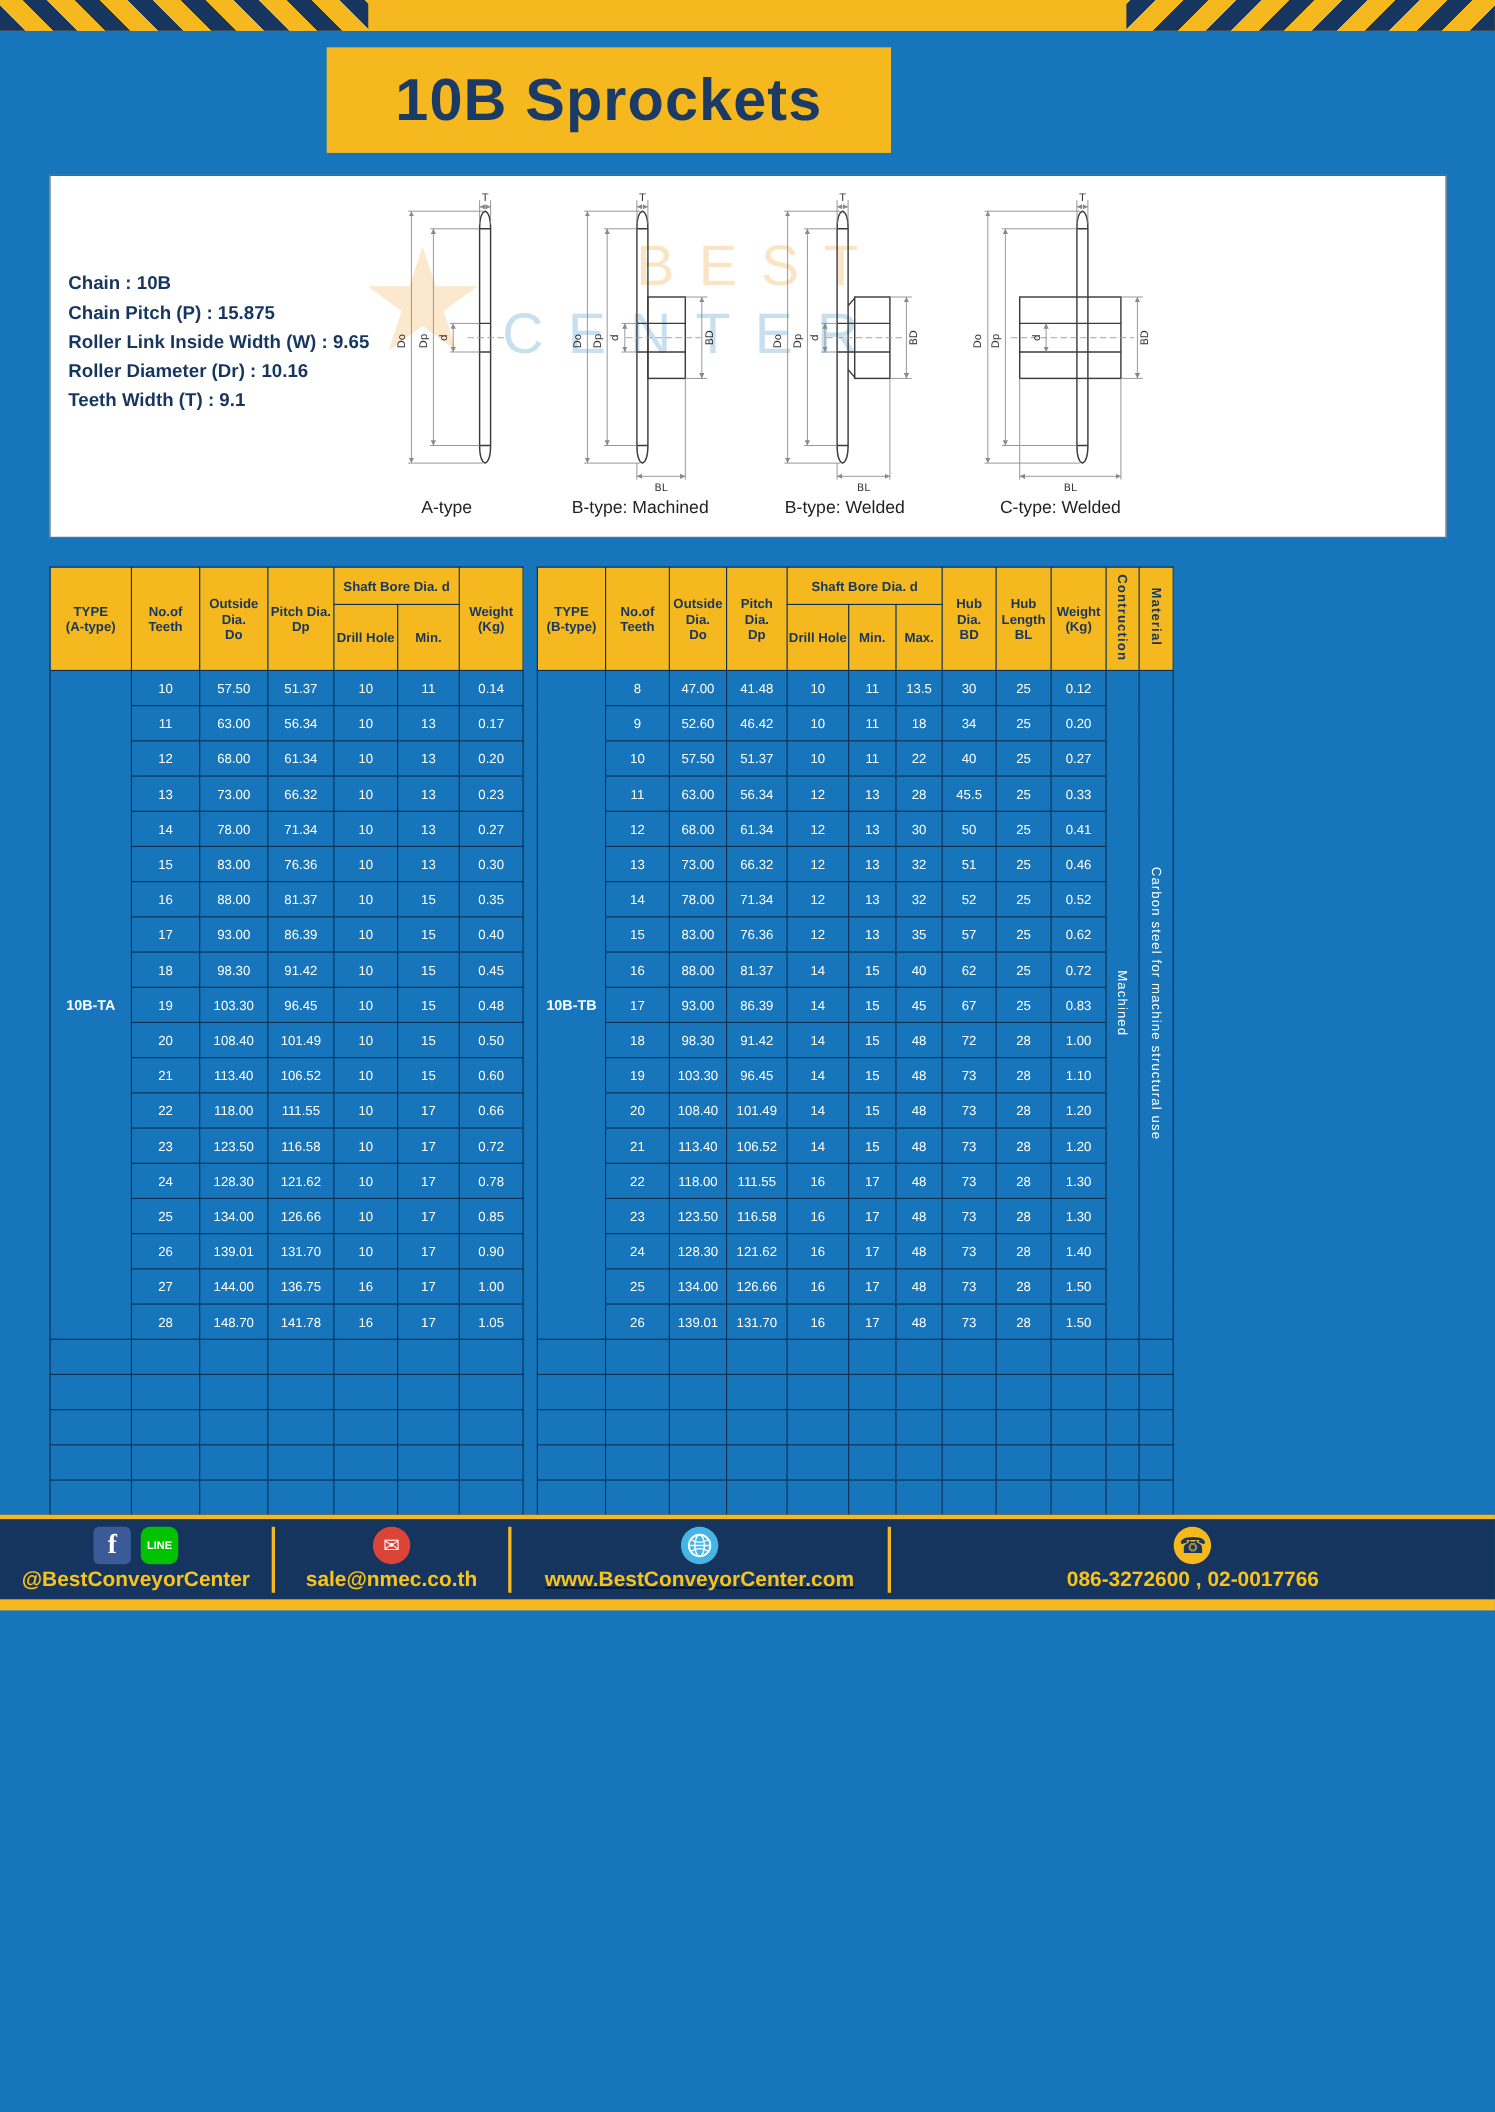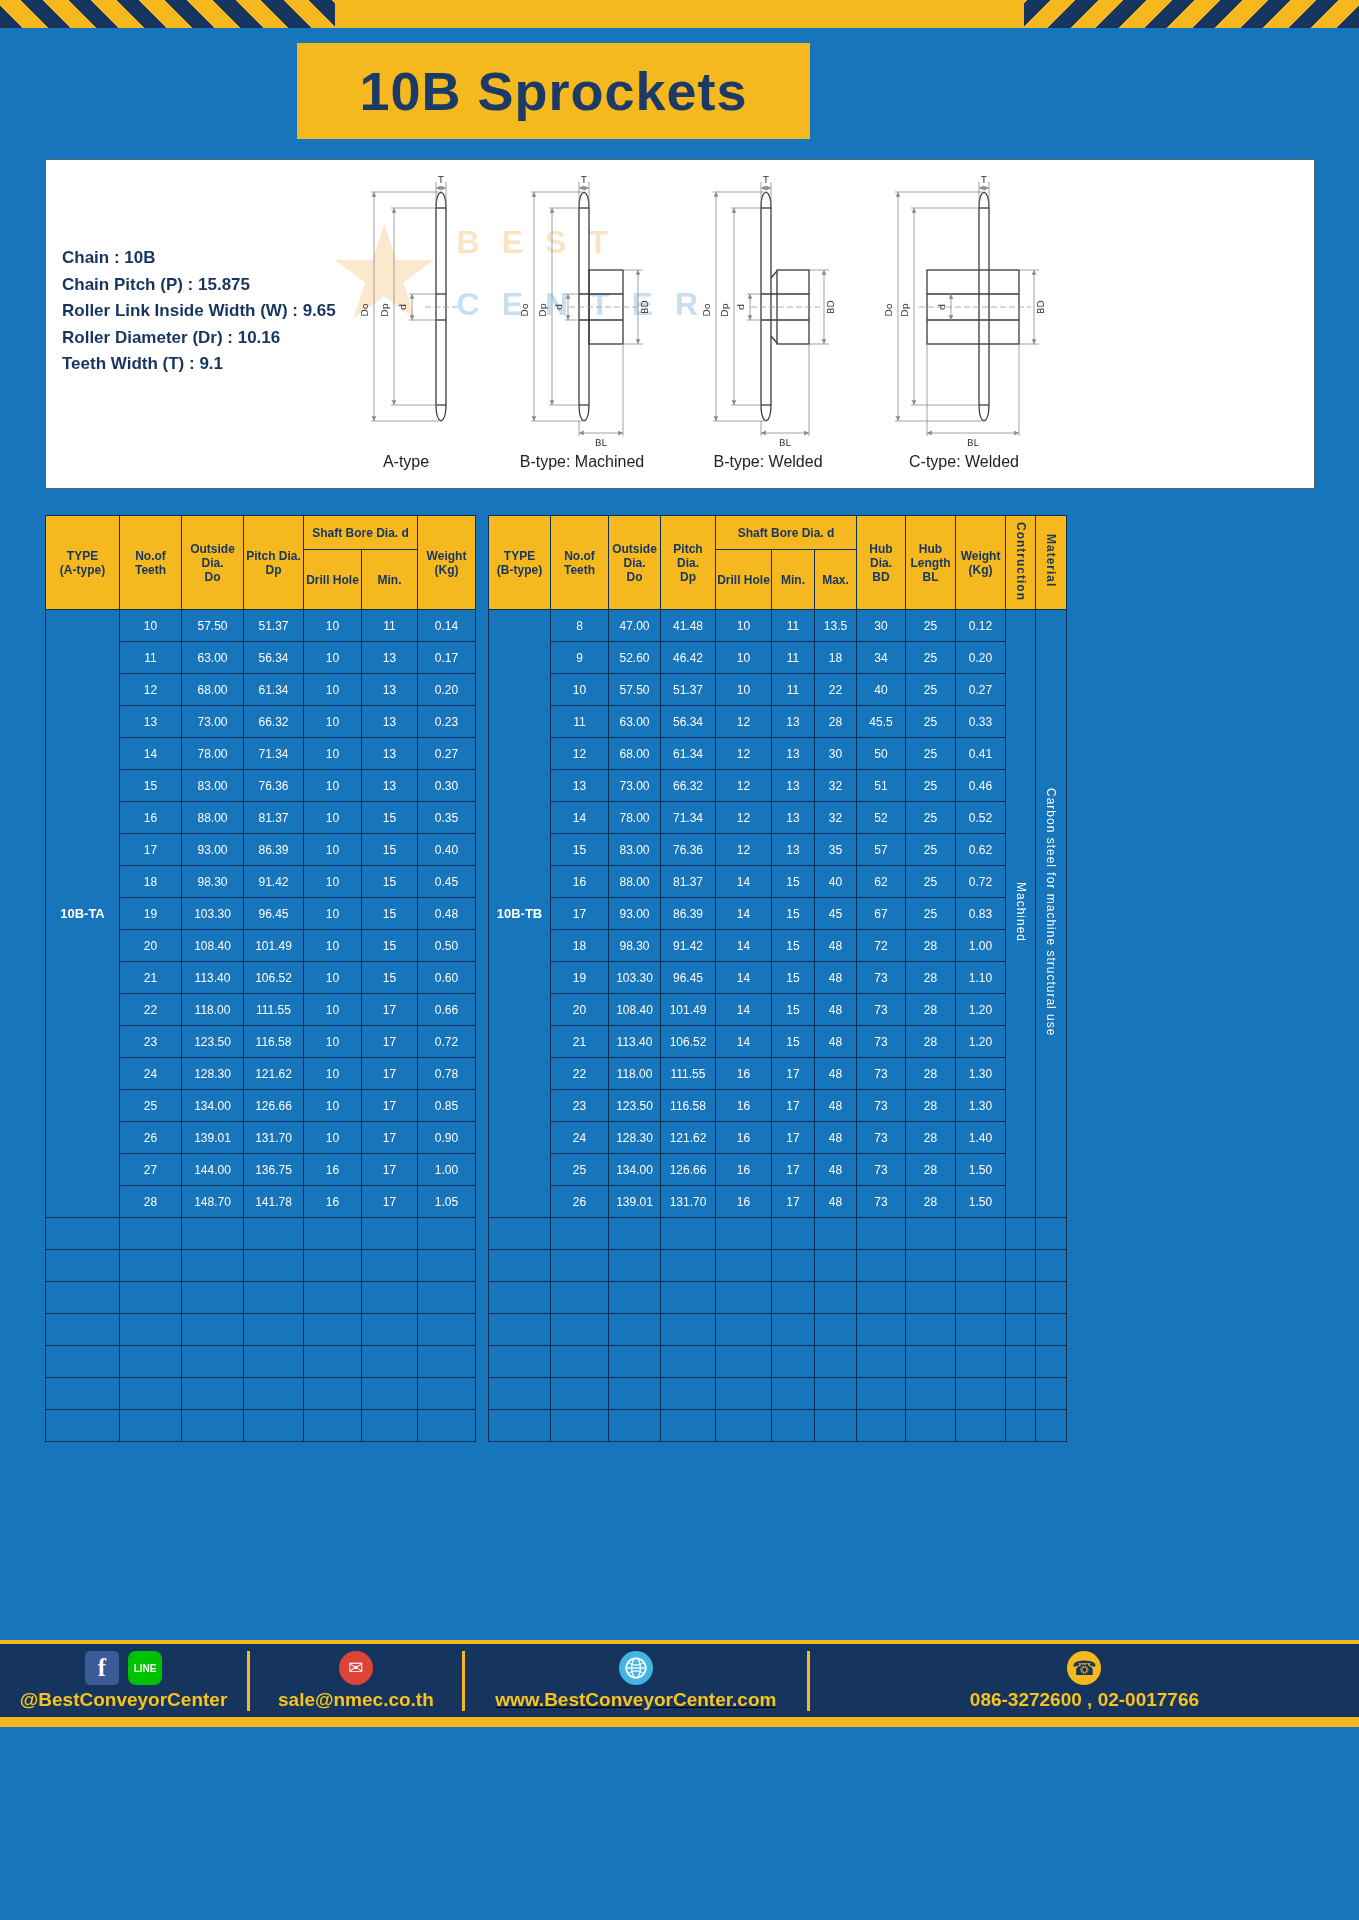--- a/index.html
+++ b/index.html
@@ -2,21 +2,21 @@
 <html><head>
 <meta charset="utf-8">
 <style>
   html,body{margin:0;padding:0;}
   body{
     width:1359px;height:1920px;
     background:#1675bb;
     font-family:"Liberation Sans", sans-serif;
     overflow:hidden;
   }
-  .page{position:relative;width:1359px;height:1727px;background:#1675bb;}
+  .page{position:relative;width:1359px;height:1464px;background:#1675bb;}
 
   
   .hazard-band{height:28px;display:flex;background:#f5b81e;}
   .hz{height:100%;}
   .stripes-left{width:335px;background:repeating-linear-gradient(45deg,#17365f 0 16px,#f5b81e 16px 34px);}
   .hz-solid{flex:1;background:#f5b81e;}
   .stripes-right{width:335px;background:repeating-linear-gradient(-45deg,#17365f 0 16px,#f5b81e 16px 34px);}
 
   
   .banner{
@@ -33,22 +33,22 @@
   .specs{
     position:absolute;left:16px;top:85px;margin:0;padding:0;list-style:none;
     color:#17365f;font-size:17px;font-weight:bold;line-height:26.5px;z-index:2;
   }
   .watermark{
     position:absolute;left:280px;top:48px;display:flex;align-items:center;z-index:0;
     pointer-events:none;user-select:none;
   }
   .wm-star{font-size:130px;color:rgba(242,166,60,.26);line-height:1;margin-right:14px;}
   .wm-text div{
-    font-size:32px;font-weight:bold;letter-spacing:22px;line-height:62px;
-    color:rgba(242,166,60,.30);white-space:nowrap;
+    font-size:52px;font-weight:normal;letter-spacing:22px;line-height:62px;
+    color:rgba(242,166,60,.30);white-space:nowrap;text-align:right;
   }
   .wm-text .wm-blue{color:rgba(130,185,220,.45);}
   .drawings{
     position:absolute;left:295px;top:14px;display:flex;gap:36px;align-items:flex-end;z-index:1;
   }
   .drawing{margin:0;text-align:center;}
   .drawing svg{display:block;margin:0 auto;}
   .drawing .pl{stroke:#3b3b3b;stroke-width:1.3;fill:none;}
   .drawing .ext{stroke:#8a8a8a;stroke-width:.8;fill:none;}
   .drawing .dim{stroke:#8a8a8a;stroke-width:.8;fill:none;}

